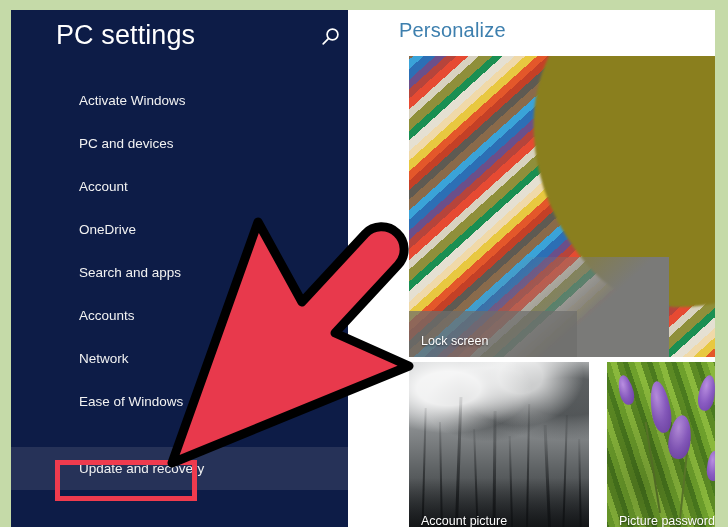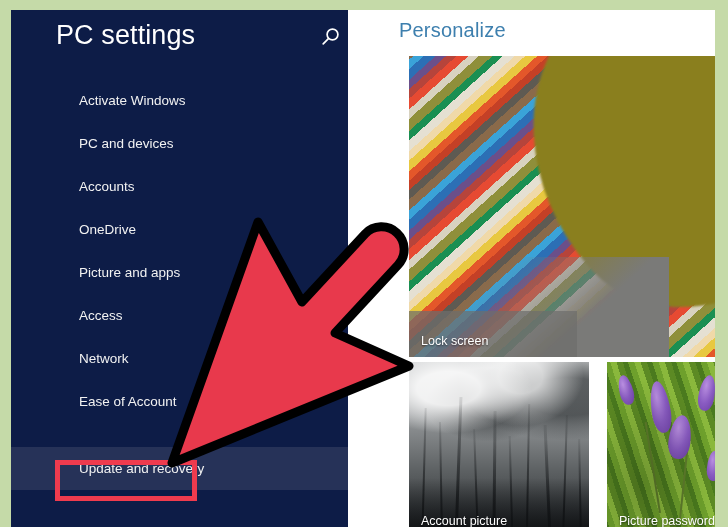--- a/index.html
+++ b/index.html
@@ -253,26 +253,26 @@
       <div id="search-icon-btn">
         <svg width="30" height="30" viewBox="0 0 30 30" aria-hidden="true">
           <circle cx="18.5" cy="11.5" r="5.4" fill="none" stroke="#ffffff" stroke-width="1.7"></circle>
           <line x1="14.4" y1="15.6" x2="9.2" y2="20.8" stroke="#ffffff" stroke-width="1.7" stroke-linecap="round"></line>
         </svg>
       </div>
 
       <div class="nav-list">
         <div class="nav-item">Activate Windows</div>
         <div class="nav-item">PC and devices</div>
+        <div class="nav-item">Account</div>
+        <div class="nav-item">OneDrive</div>
+        <div class="nav-item">Search and apps</div>
         <div class="nav-item">Accounts</div>
-        <div class="nav-item">OneDrive</div>
-        <div class="nav-item">Picture and apps</div>
-        <div class="nav-item">Access</div>
         <div class="nav-item">Network</div>
-        <div class="nav-item">Ease of Account</div>
+        <div class="nav-item">Ease of Windows</div>
         <div class="nav-item selected">Update and recovery</div>
       </div>
 
       <div id="highlight-box"></div>
     </div>
 
     <div id="content">
 
       <div id="content-title">Personalize</div>
 

